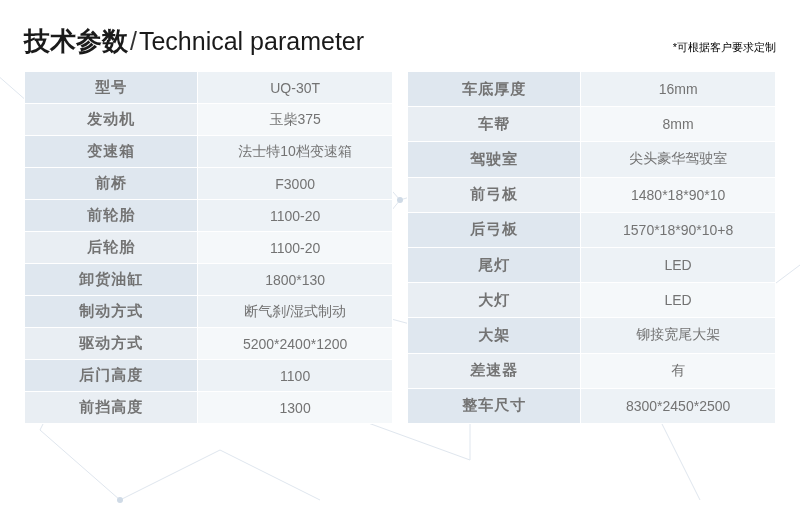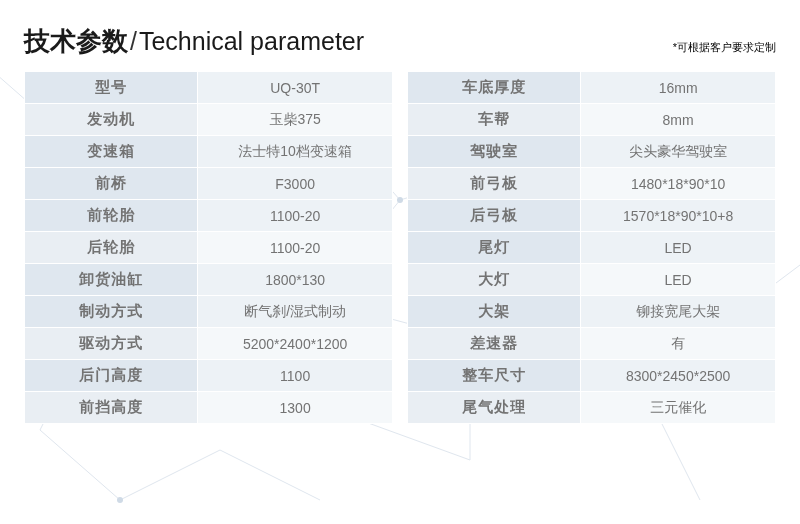--- a/index.html
+++ b/index.html
@@ -226,21 +226,17 @@
           <td class="value">铆接宽尾大架</td>
         </tr>
         <tr class="even">
           <td class="label">差速器</td>
           <td class="value">有</td>
         </tr>
         <tr class="odd">
           <td class="label">整车尺寸</td>
           <td class="value">8300*2450*2500</td>
         </tr>
-        <tr class="even">
-          <td class="label">尾气处理</td>
-          <td class="value">三元催化</td>
-        </tr>
       </tbody>
     </table>
 
   </div>
 </div>
 
 </body></html>

